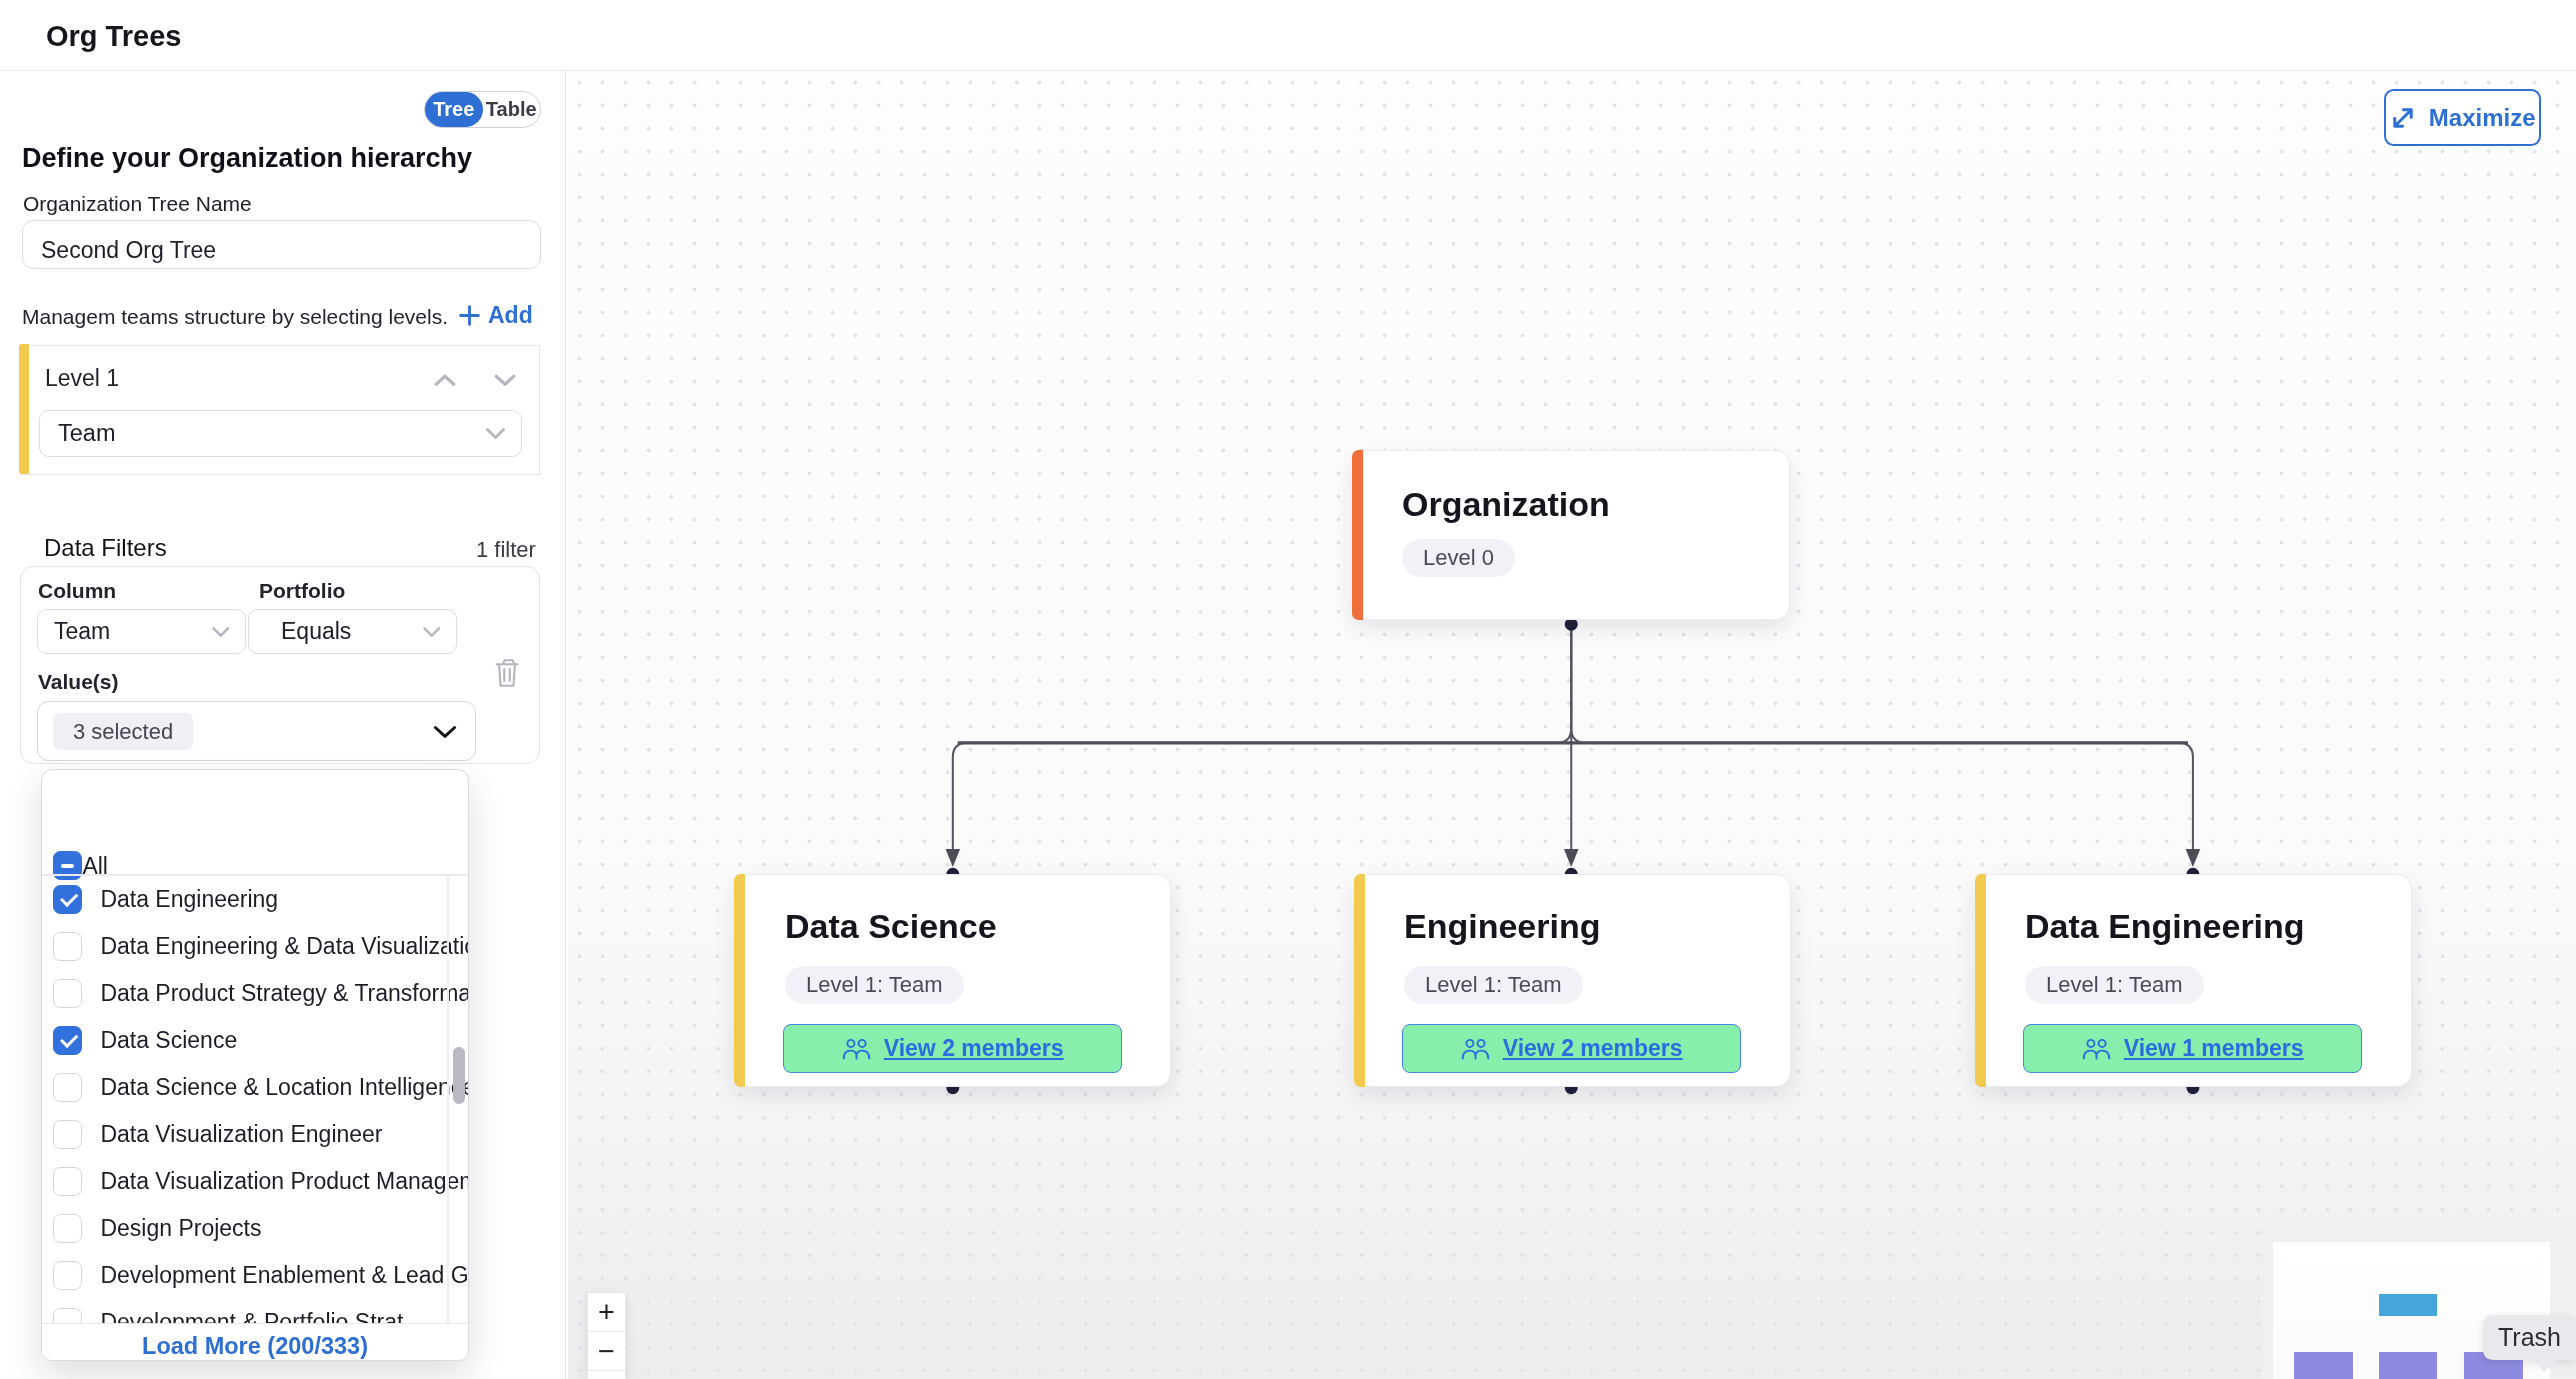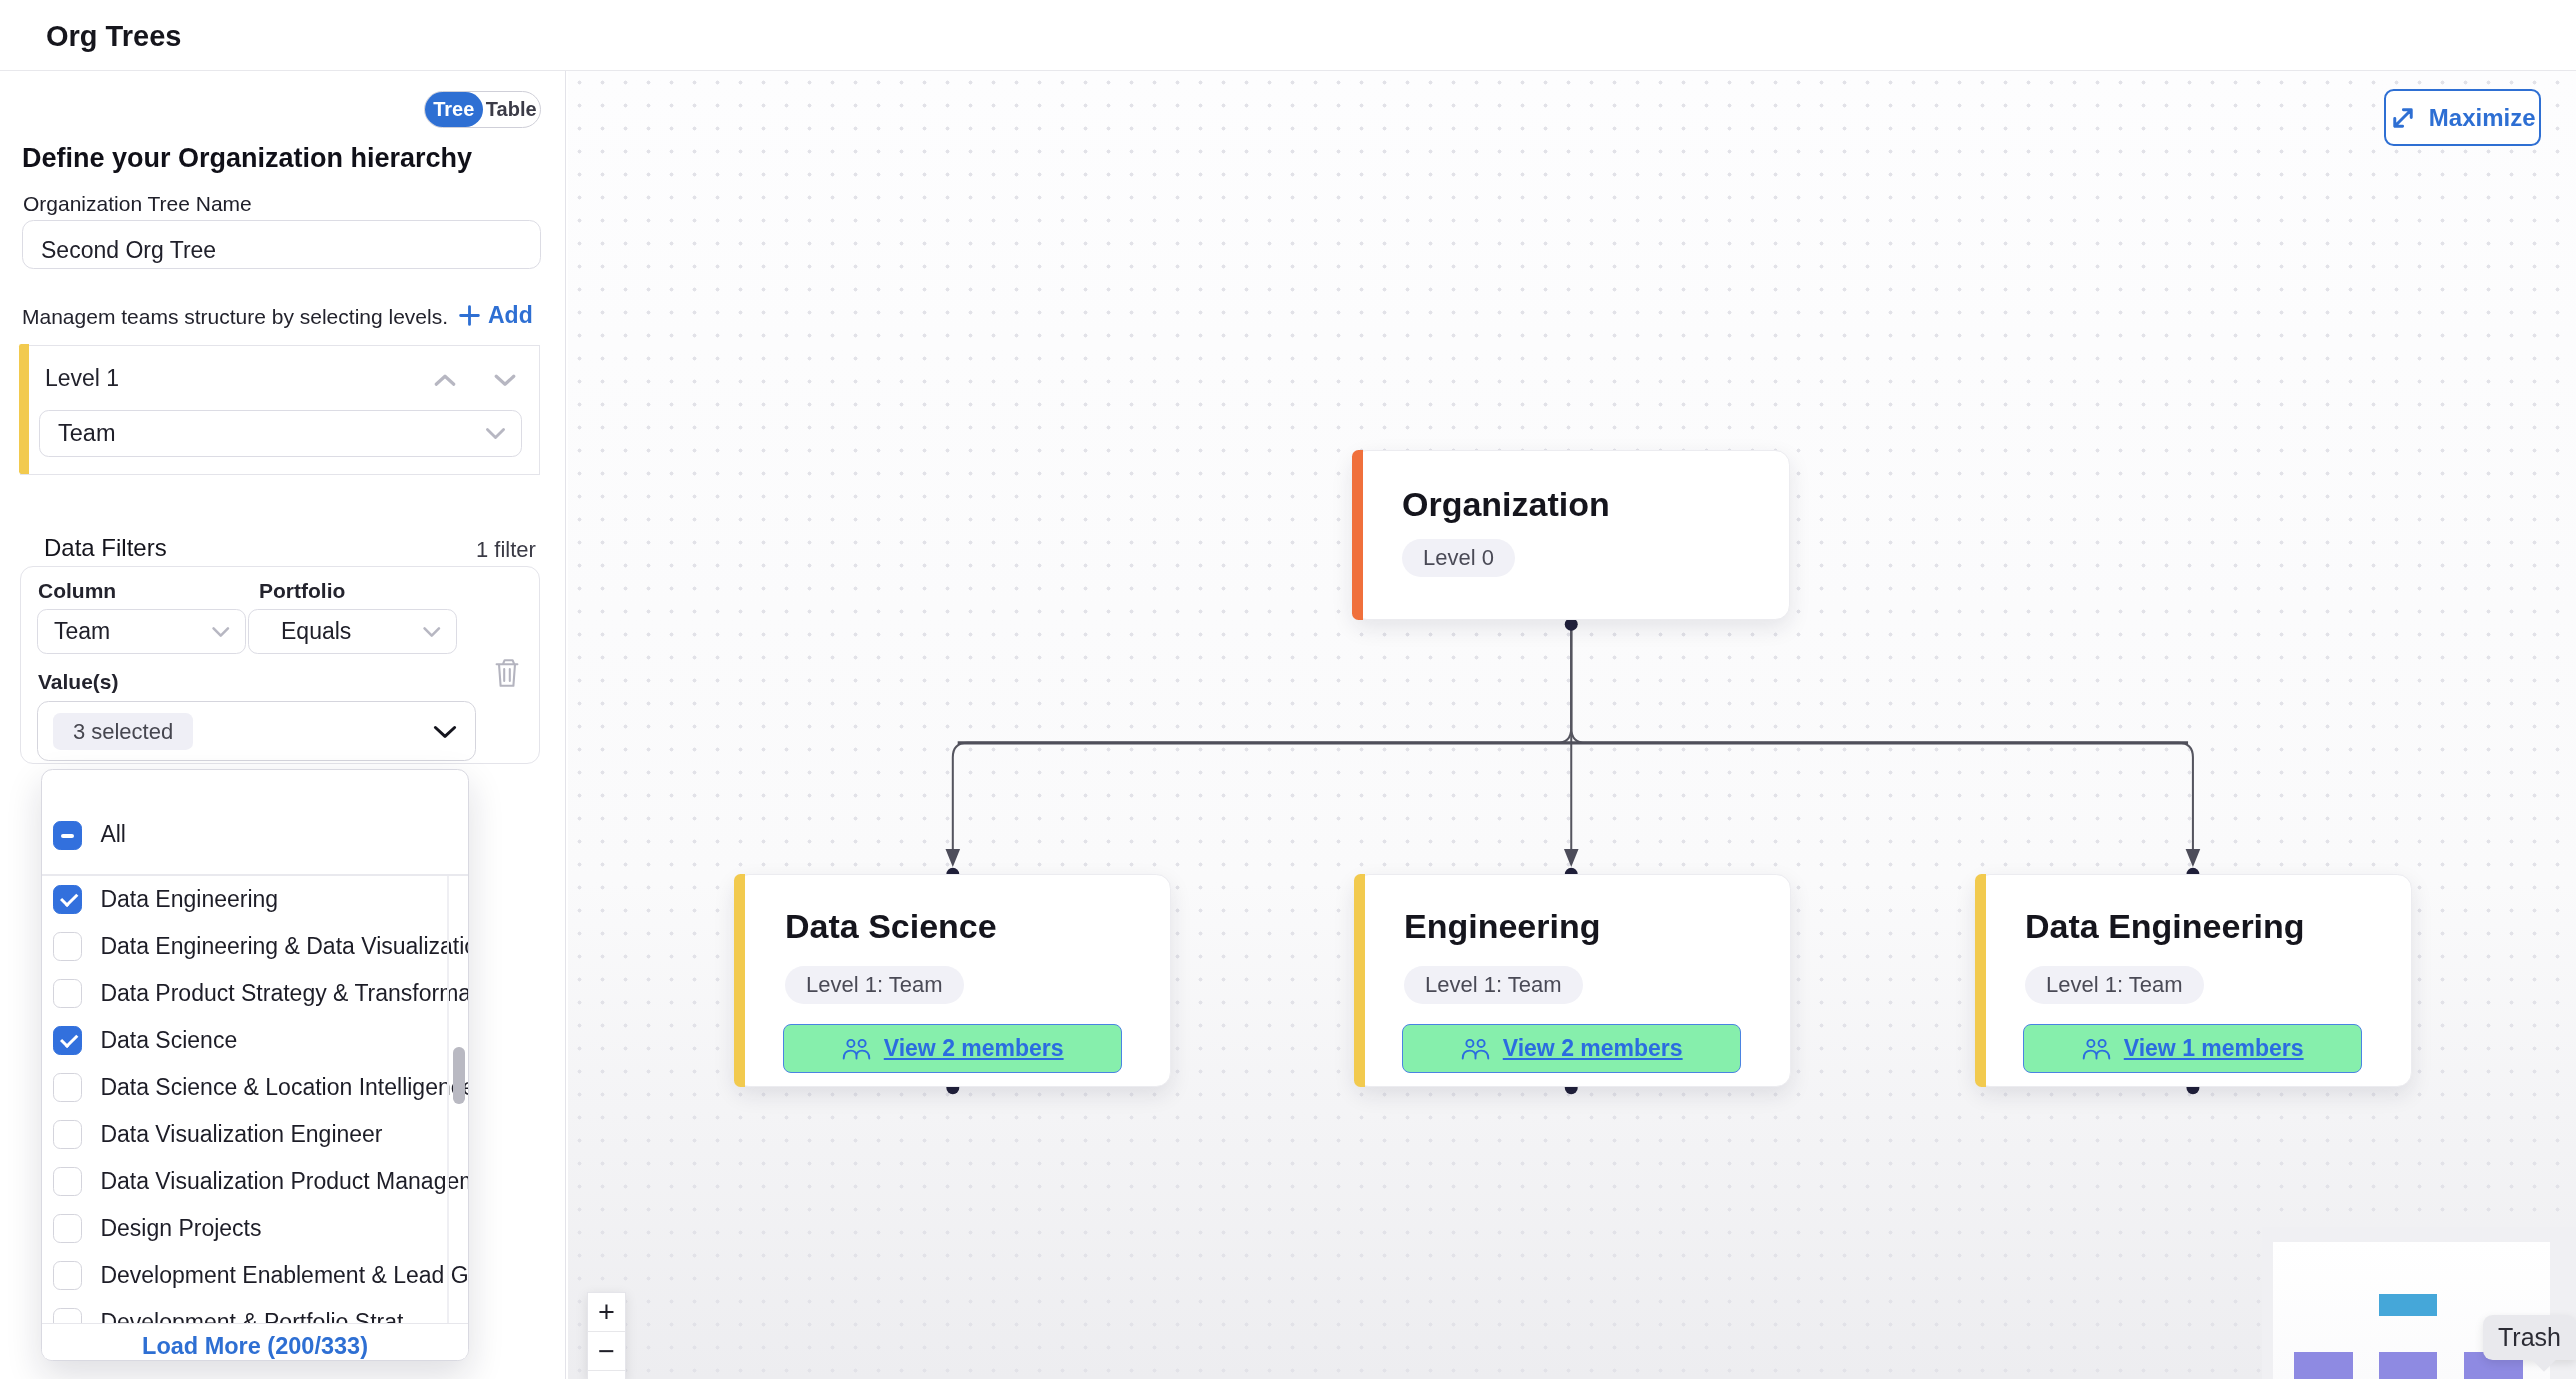--- a/index.html
+++ b/index.html
@@ -71,22 +71,22 @@
     font-family:"Liberation Sans", sans-serif; }
 
   
   .dropdown { position:absolute; left:41px; top:769px; width:428px; height:592px; background:#fff;
     border:1.6px solid #d9d9e1; border-radius:11.4px; box-shadow:0 14.6px 36px rgba(20,20,50,.14); z-index:50; }
   .dd-search { position:absolute; left:13px; top:10.6px; width:402px; height:50px; border:1.6px solid #d8d8e0;
     border-radius:9.7px; display:flex; align-items:center; padding-left:16px; gap:13px; background:#fff; }
   .dd-search input { border:none; outline:none; font-size:24px; color:#30303a; width:325px;
     font-family:"Liberation Sans", sans-serif; }
   .dd-search input::placeholder { color:#a3a3af; }
-  .dd-all-row { position:absolute; left:0; top:51px; width:100%; height:43px; display:flex;
-    align-items:flex-start; padding-left:11.4px; gap:18px; cursor:pointer; }
+  .dd-all-row { position:absolute; left:0; top:67px; width:100%; height:43px; display:flex;
+    align-items:flex-end; padding-left:11.4px; cursor:pointer; }
   .dd-sep { position:absolute; left:0; top:104px; width:100%; height:1.6px; background:#e9e9ee; }
   .dd-list { position:absolute; left:0; top:106px; width:100%; height:449px; overflow:hidden; }
   .dd-row { height:47px; display:flex; align-items:center; padding-left:11.4px; gap:18px; cursor:pointer; }
   .dd-label { font-size:23px; color:#1d1d27; white-space:nowrap; }
   .dd-footer { position:absolute; left:0; bottom:0; width:100%; height:37px; border-top:1.6px solid #e7e7ec;
     background:#fff; border-radius:0 0 9.7px 9.7px; display:flex; align-items:flex-end; justify-content:center; }
   .dd-load { background:none; border:none; color:#2e6fd3; font-size:23.5px; font-weight:700; cursor:pointer;
     font-family:"Liberation Sans", sans-serif; }
   .dd-track { position:absolute; right:19.5px; top:106px; width:1.6px; height:449px; background:#efeff3; }
   .dd-thumb { position:absolute; right:3.2px; top:277px; width:11.4px; height:57px; background:#b9b9c2;

